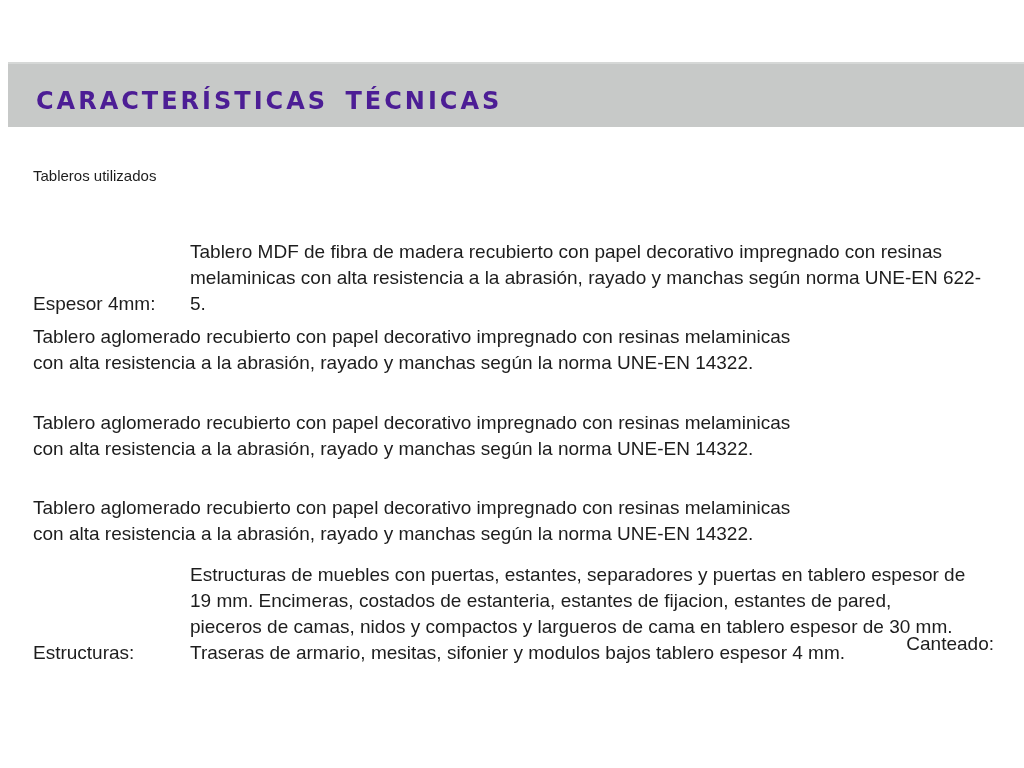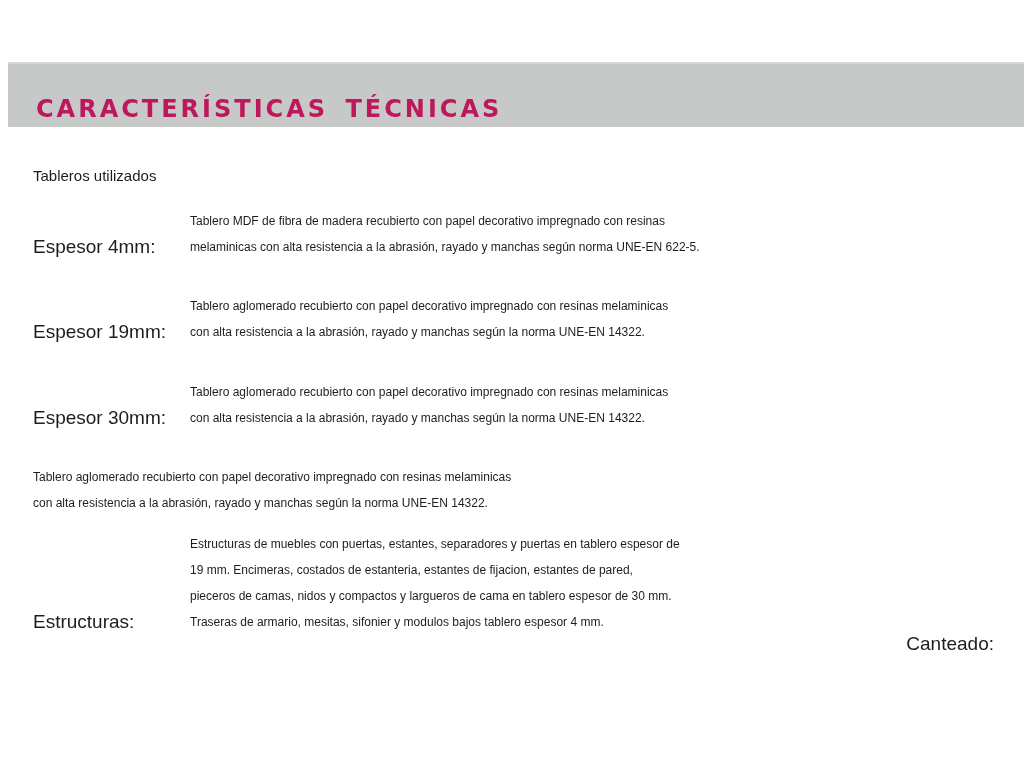--- a/index.html
+++ b/index.html
@@ -21,27 +21,27 @@
     left: 8px;
     right: 0;
     top: 62px;
     height: 65px;
     background: #c7c9c8;
     box-shadow: inset 0 2px 0 #d6d8d7;
     display: flex;
     align-items: flex-end;
   }
   .header-title {
-    padding: 0 0 4px 28px;
+    padding: 0 0 12px 28px;
     font-family: "DejaVu Sans", sans-serif;
     font-size: 24px;
     font-weight: bold;
     letter-spacing: 3px;
     word-spacing: 6px;
-    color: #be185d;
+    color: #4c1d95;
     text-transform: uppercase;
     white-space: nowrap;
   }
   .intro {
     position: absolute;
     left: 33px;
     top: 163px;
     font-size: 15px;
     line-height: 26px;
   }
@@ -53,23 +53,24 @@
     align-items: flex-end;
   }
   .spec-label {
     flex: 0 0 157px;
     font-size: 19px;
     line-height: 26px;
     white-space: nowrap;
   }
   .spec-text {
     flex: 1 1 auto;
-    font-size: 12px;
+    font-size: 19px;
     line-height: 26px;
     white-space: pre-line;
+    margin-top: 31px;
   }
   .row-4mm        { top: 208px; }
   .row-19mm       { top: 293px; }
   .row-30mm       { top: 379px; }
   .row-50mm       { top: 464px; }
   .row-estructuras{ top: 531px; }
   .row-canteado   { top: 631px; flex-direction: column; }
 </style>
 </head>
 <body>
@@ -82,27 +83,25 @@
 
   <div class="intro">Tableros utilizados</div>
 
   <div class="spec-row row-4mm">
     <div class="spec-label">Espesor 4mm:</div>
     <div class="spec-text">Tablero MDF de fibra de madera recubierto con papel decorativo impregnado con resinas
 melaminicas con alta resistencia a la abrasión, rayado y manchas según norma UNE-EN 622-5.</div>
   </div>
 
   <div class="spec-row row-19mm">
-    <div class="spec-label">Espesor 19mm:</div>
     <div class="spec-text">Tablero aglomerado recubierto con papel decorativo impregnado con resinas melaminicas
 con alta resistencia a la abrasión, rayado y manchas según la norma UNE-EN 14322.</div>
   </div>
 
   <div class="spec-row row-30mm">
-    <div class="spec-label">Espesor 30mm:</div>
     <div class="spec-text">Tablero aglomerado recubierto con papel decorativo impregnado con resinas melaminicas
 con alta resistencia a la abrasión, rayado y manchas según la norma UNE-EN 14322.</div>
   </div>
 
   <div class="spec-row row-50mm">
     <div class="spec-text">Tablero aglomerado recubierto con papel decorativo impregnado con resinas melaminicas
 con alta resistencia a la abrasión, rayado y manchas según la norma UNE-EN 14322.</div>
   </div>
 
   <div class="spec-row row-estructuras">

